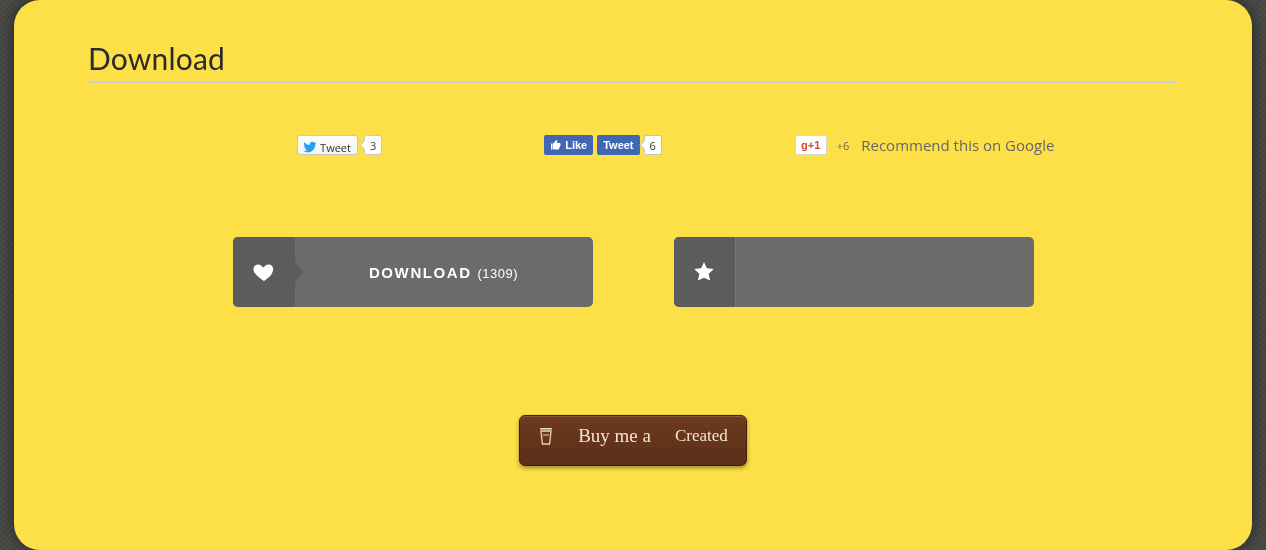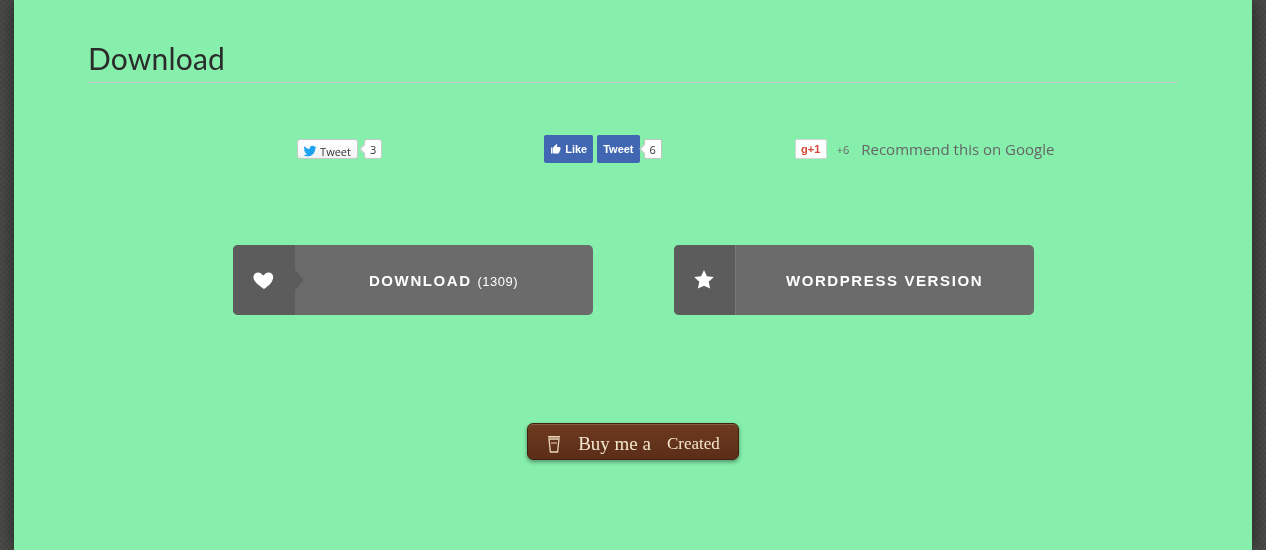--- a/index.html
+++ b/index.html
@@ -7,22 +7,23 @@
   body {
     font-family: "Segoe UI", "Open Sans", Arial, sans-serif;
     background: #4a4a47;
     background-image:
       repeating-linear-gradient(45deg, rgba(255,255,255,0.02) 0 2px, transparent 2px 4px),
       repeating-linear-gradient(-45deg, rgba(0,0,0,0.06) 0 2px, transparent 2px 4px);
   }
   .page-shadow {
     position: absolute;
     top: 0; left: 14px; right: 14px; bottom: 0;
-    background: #86efac;
+    background: #fde047;
     box-shadow: 0 0 18px rgba(0,0,0,0.55);
+    border-radius: 26px;
   }
   .content {
     position: absolute;
     left: 74px; right: 74px; top: 40px; bottom: 0;
   }
   h1.page-title {
     font-size: 30px;
     font-weight: 400;
     color: #2b2b2b;
     letter-spacing: 0.2px;
@@ -60,21 +61,21 @@
     content: ""; position: absolute; left: -4px; top: 50%;
     width: 6px; height: 6px; background: #fff;
     border-left: 1px solid #c8c8c8; border-bottom: 1px solid #c8c8c8;
     transform: translateY(-50%) rotate(45deg);
   }
 
   
   .fb-wrap { display: inline-flex; align-items: center; gap: 4px; }
   .fb-like, .fb-share {
     display: inline-flex; align-items: center;
-    height: 28px; padding: 0 6px;
+    height: 20px; padding: 0 6px;
     background: #4267b2; color: #fff; border-radius: 2px;
     font-size: 11px; font-weight: bold; cursor: pointer;
     font-family: Helvetica, Arial, sans-serif;
   }
   .fb-like .thumb { width: 12px; height: 12px; margin-right: 3px; }
   .fb-count {
     position: relative;
     display: inline-flex; align-items: center; justify-content: center;
     height: 20px; min-width: 18px; padding: 0 5px;
     background: #fff; border: 1px solid #c3c3c3; border-radius: 2px;
@@ -130,22 +131,22 @@
   }
   .big-btn .label {
     flex: 1; text-align: center;
     font-size: 15px; font-weight: 700; letter-spacing: 1.6px;
   }
   .big-btn .label .count { font-weight: 400; font-size: 13px; letter-spacing: 0.5px; }
 
   
   .coffee-wrap { margin-top: 108px; display:flex; justify-content:center; }
   .coffee {
-    display: inline-flex; align-items: center; gap: 16px;
-    padding: 9px 18px 4px;
+    display: inline-flex; align-items: center; gap: 24px;
+    padding: 9px 18px 18px;
     background: linear-gradient(#6e3a1f, #5b2e18);
     border: 1px solid #3e220f;
     border-radius: 6px;
     box-shadow: 0 2px 4px rgba(0,0,0,0.4), inset 0 1px 0 rgba(255,255,255,0.18);
     color: #f3e6cf; cursor: pointer;
   }
   .coffee .text1 { font-family: "Brush Script MT","Segoe Script",cursive; font-size: 19px; }
   .coffee .text2 { font-family: Georgia, "Times New Roman", serif; font-size: 17px; }
 
   
@@ -214,21 +215,20 @@
           <span class="count">(1309)</span>
         </div>
       </div>
 
       <div class="big-btn">
         <div class="iconbox">
           <svg width="24" height="24" viewBox="0 0 24 24">
               <path fill="#fff" d="M12 2l2.9 6.3 6.9.8-5.1 4.7 1.4 6.8L12 17.8 5.9 20.6l1.4-6.8L2.2 9.1l6.9-.8L12 2z"></path>
             </svg>
         </div>
-        <div class="label">WORDPRESS VERSION</div>
       </div>
 
     </div>
 
     <div class="coffee-wrap">
       <div class="coffee">
         <svg width="16" height="18" viewBox="0 0 16 18">
           <rect x="2" y="1" width="12" height="1.6" fill="#e9d6b8"></rect>
           <path d="M3 4 L13 4 L11.6 17 L4.4 17 Z" fill="none" stroke="#e9d6b8" stroke-width="1.3"></path>
           <line x1="5" y1="8" x2="11" y2="8" stroke="#e9d6b8" stroke-width="1"></line>

